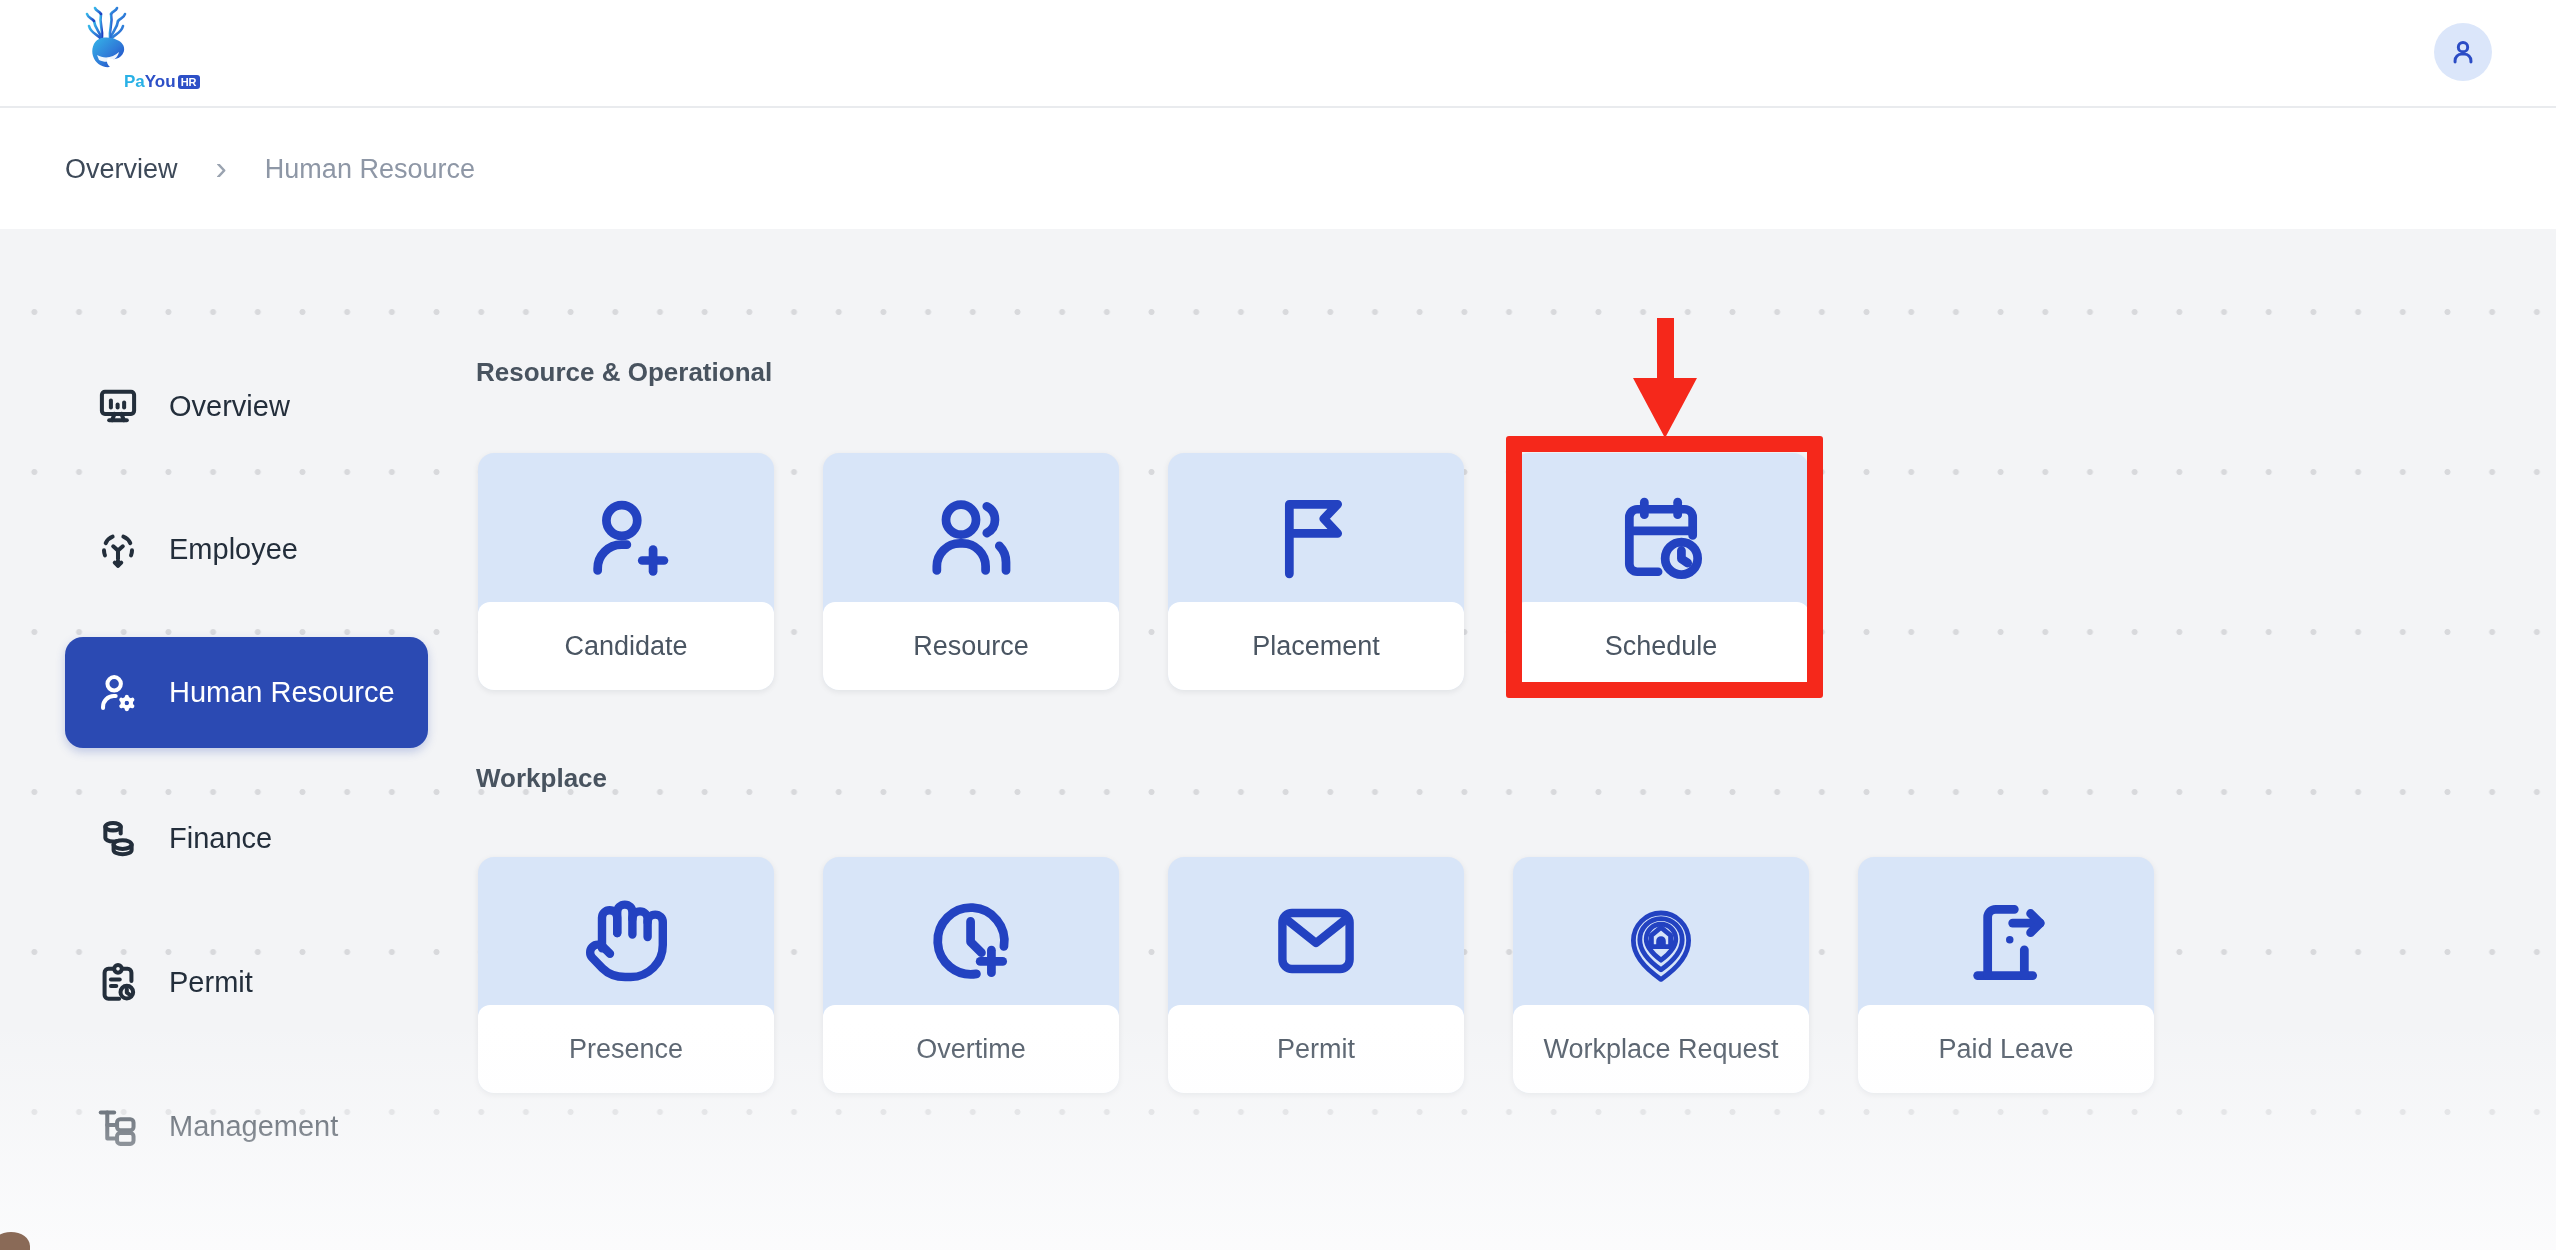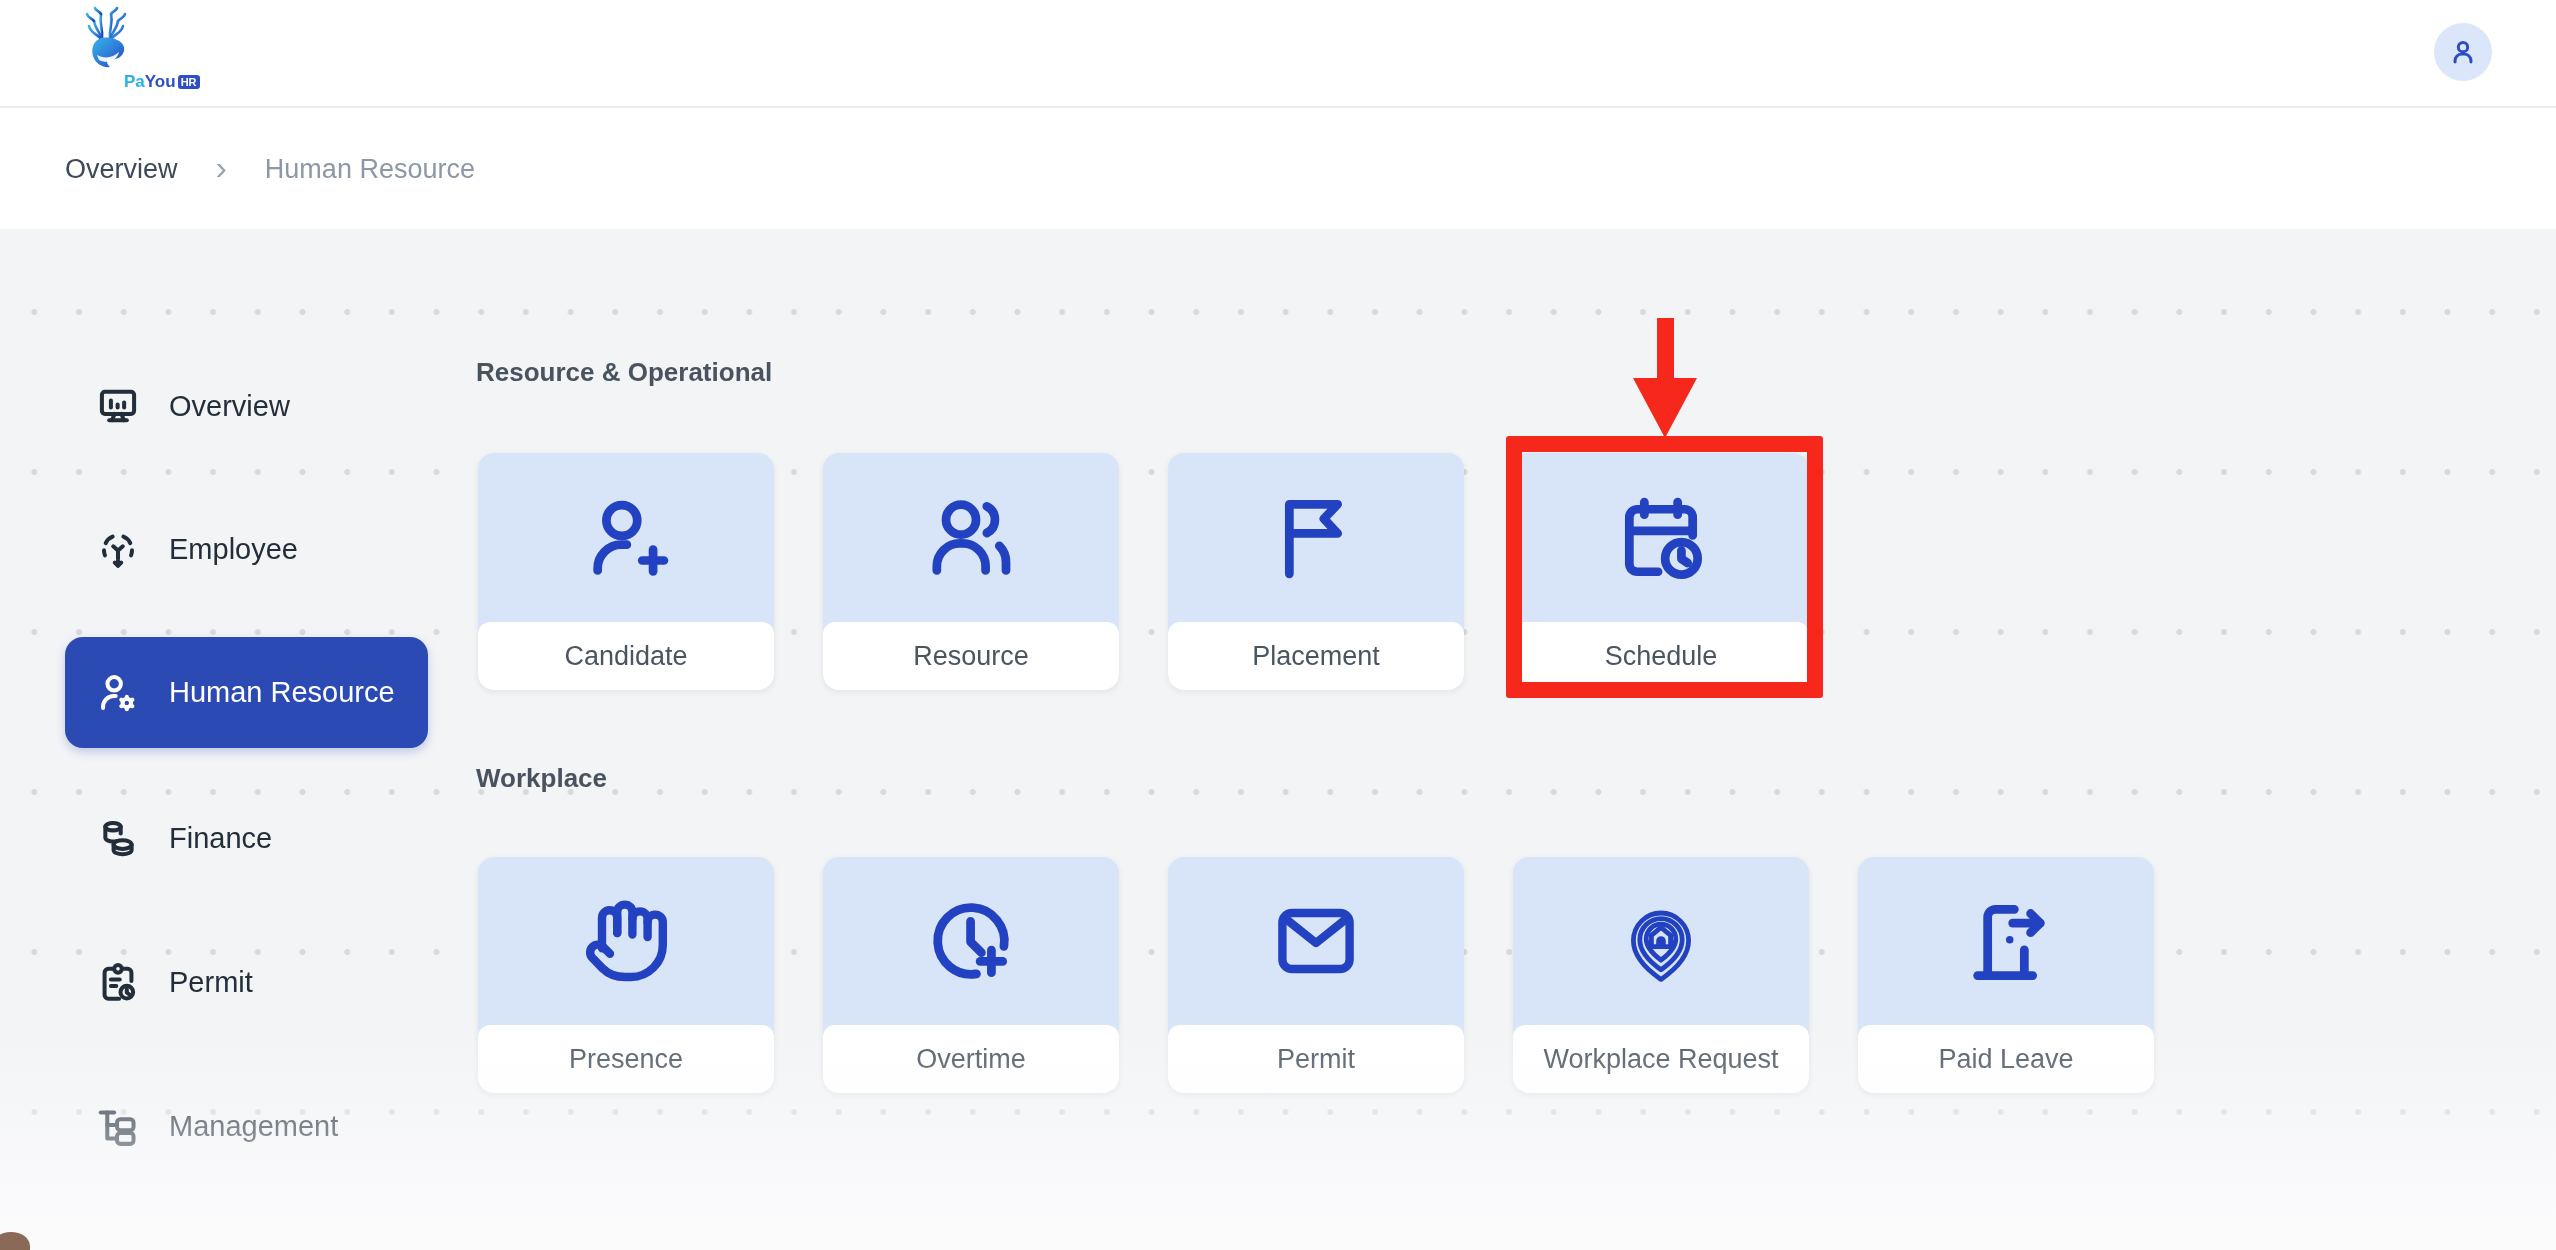--- a/index.html
+++ b/index.html
@@ -51,21 +51,21 @@
   .nav-icon { width:46px; height:46px; flex:0 0 46px; }
 
   
   .section-title { position:absolute; font-size:26px; color:#48535f; }
   .card { position:absolute; width:296px; background:#d8e5f8; border-radius:16px;
     box-shadow:0 2px 6px rgba(16,24,40,0.08); cursor:pointer; }
   .card.h1 { height:237px; }
   .card.h2 { height:236px; }
   .card-iconwrap { position:absolute; left:0; top:0; right:0; bottom:68px;
     display:flex; align-items:center; justify-content:center; color:#2342c1; }
-  .card-label { position:absolute; left:0; right:0; bottom:0; height:68px; background:#ffffff;
+  .card-label { position:absolute; left:0; right:0; bottom:0; height:88px; background:#ffffff;
     border-radius:12px 12px 16px 16px; display:flex; align-items:center; justify-content:center;
     font-size:27px; color:#4a5562; }
 
   
   .anno-box { position:absolute; left:1506px; top:207px; width:317px; height:262px;
     border:16px solid #f5281b; border-radius:3px; z-index:10; pointer-events:none; }
   .anno-arrow-stem { position:absolute; left:1657px; top:89px; width:17px; height:64px;
     background:#f5281b; z-index:10; pointer-events:none; }
   .anno-arrow-head { position:absolute; left:1633px; top:149px; width:0; height:0;
     border-left:32px solid transparent; border-right:32px solid transparent;

